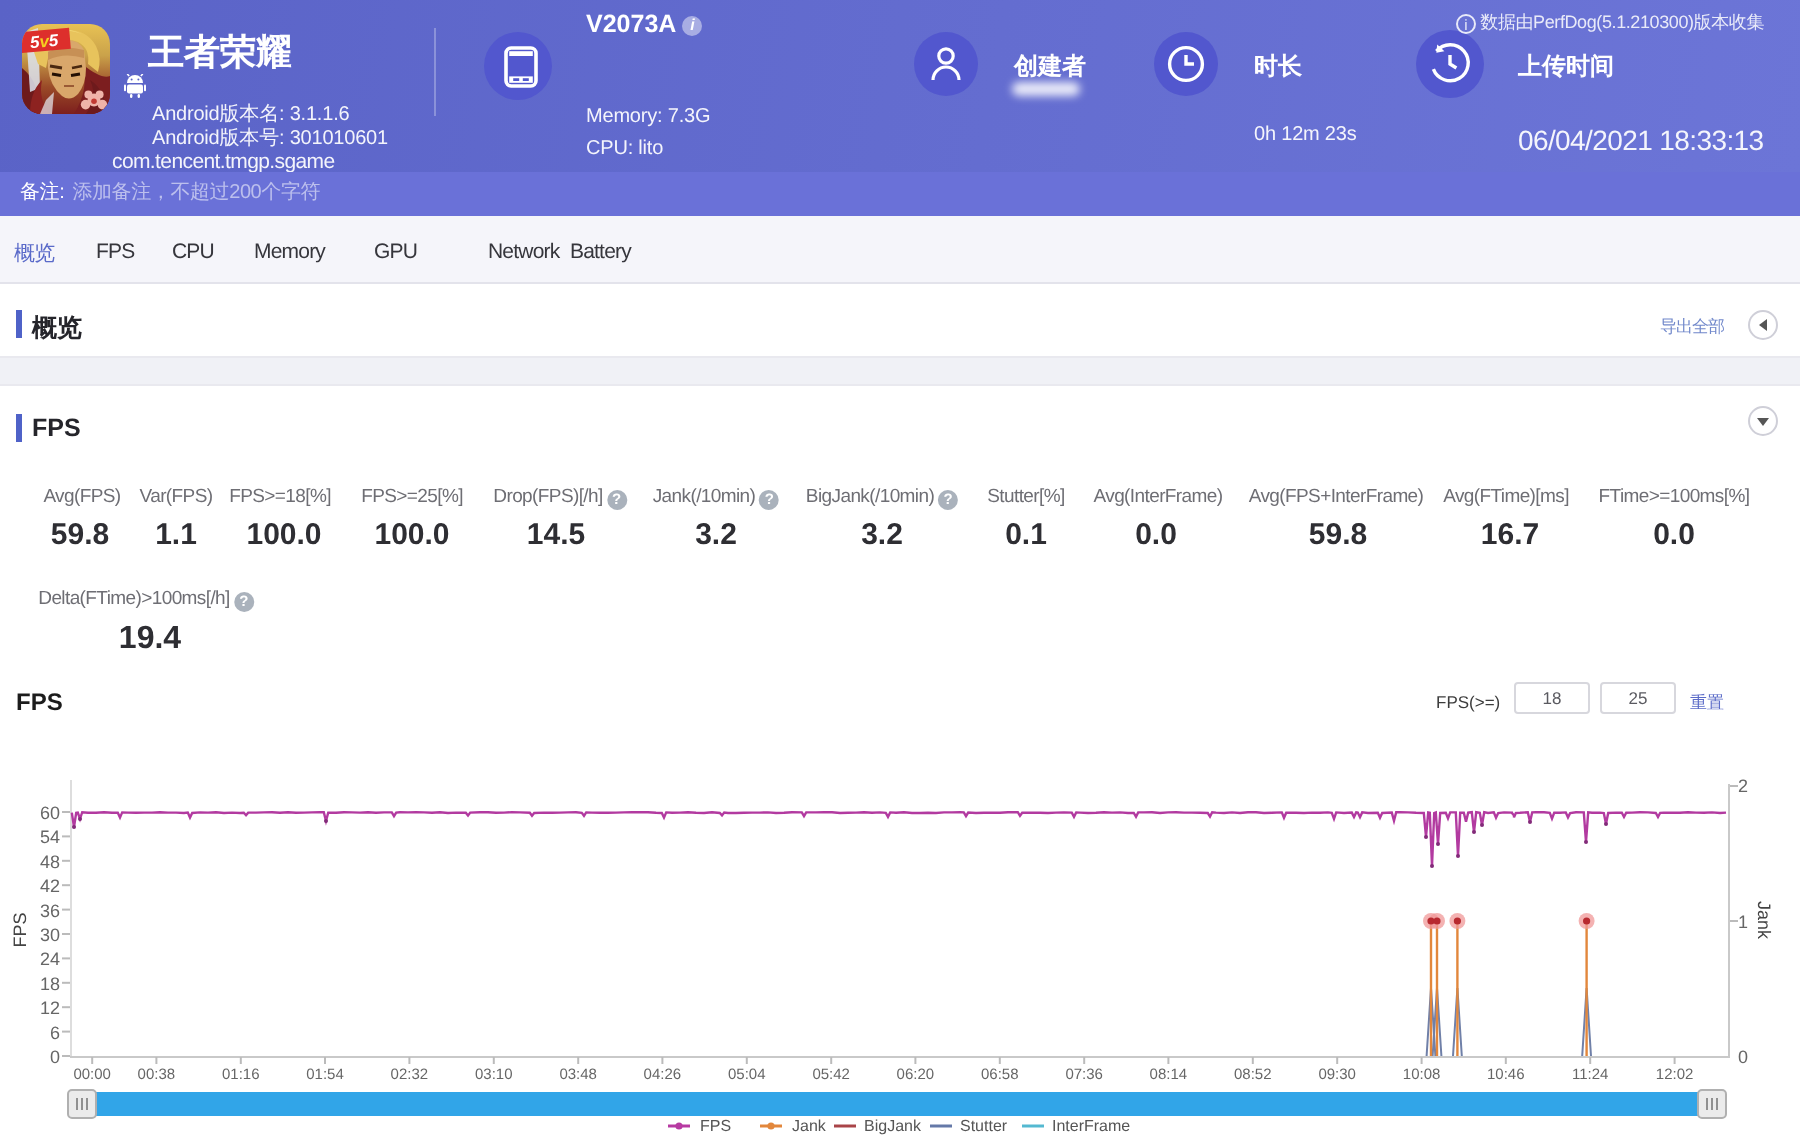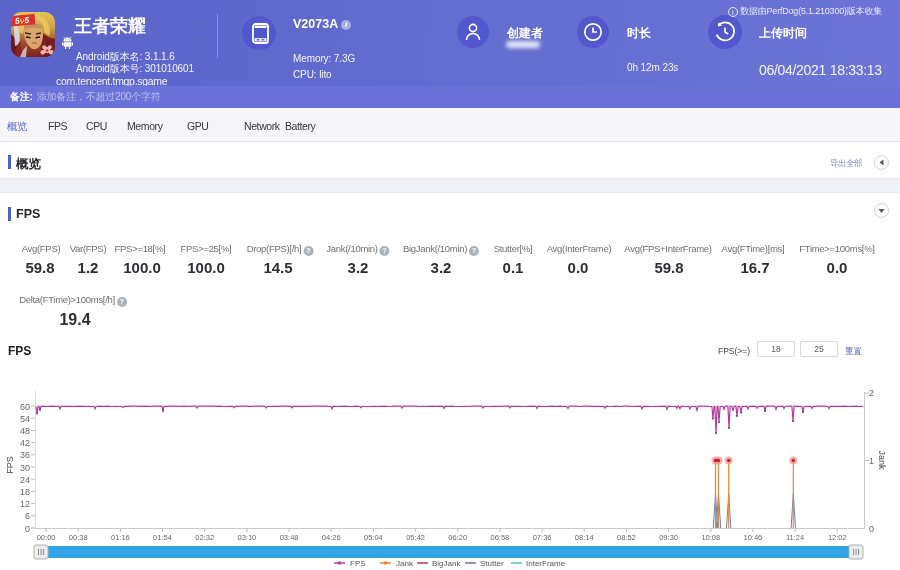--- a/index.html
+++ b/index.html
@@ -5,21 +5,21 @@
 * { margin:0; padding:0; box-sizing:border-box; }
 html,body { width:900px; height:570px; overflow:hidden; background:#fff;
   font-family:"Liberation Sans", sans-serif; }
 #page { position:relative; width:900px; height:570px; }
 .abs { position:absolute; }
 
 #hdr { left:0; top:0; width:900px; height:86px;
   background:linear-gradient(100deg,#5a63c7 0%,#646dd0 55%,#6c75d7 100%); }
 #note { left:0; top:86px; width:900px; height:22px; background:#6a71d8;
   font-size:10px; letter-spacing:-0.2px; line-height:22px; color:rgba(255,255,255,0.55); }
-#note b { color:#fff; font-weight:bold; margin:4px 4px 0 10px; }
+#note b { color:#fff; font-weight:normal; margin:4px 4px 0 10px; }
 .hicon { position:absolute; border-radius:50%; background:#5257ce; }
 .wt { color:#fff; }
 .wt2 { color:rgba(255,255,255,0.93); font-size:10px; letter-spacing:-0.1px;margin-top:16px; }
 
 #tabs { left:0; top:108px; width:900px; height:34px; background:#f5f5fa;
   border-bottom:1px solid #e3e3eb; font-size:10.5px; letter-spacing:-0.4px; color:#36363c; }
 #tabs span { position:absolute; top:12px; }
 
 .secbar { position:absolute; width:3px; height:14px; background:#4f62c8; }
 .sect { position:absolute; font-weight:bold; color:#25252b; }
@@ -102,21 +102,21 @@
   <div class="abs" style="left:217px;top:14px;width:1px;height:44px;background:rgba(255,255,255,0.28)"></div>
 
   <div class="hicon" style="left:242px;top:16px;width:34px;height:34px"></div>
   <svg class="abs" style="left:252px;top:23px" width="17" height="21" viewBox="0 0 17 21">
     <rect x="1" y="1" width="15" height="19" rx="2.6" fill="none" stroke="#fff" stroke-width="1.8"></rect>
     <rect x="2.6" y="2.6" width="11.8" height="2.4" fill="#fff"></rect>
     <rect x="2.6" y="15.2" width="11.8" height="3.2" fill="#fff"></rect>
     <rect x="4.6" y="16.1" width="3" height="1.4" fill="#5257ce"></rect>
     <rect x="9.4" y="16.1" width="3" height="1.4" fill="#5257ce"></rect>
   </svg>
-  <div class="abs wt" style="left:293px;top:17px;font-size:12.5px;font-weight:bold">V2073A <span style="display:inline-block;width:10px;height:10px;border-radius:50%;background:rgba(255,255,255,0.45);color:#fff;font-size:8px;line-height:10px;text-align:center;font-weight:bold;font-style:italic;vertical-align:1px">i</span></div>
+  <div class="abs wt" style="left:293px;top:5px;font-size:12.5px;font-weight:bold">V2073A <span style="display:inline-block;width:10px;height:10px;border-radius:50%;background:rgba(255,255,255,0.45);color:#fff;font-size:8px;line-height:10px;text-align:center;font-weight:bold;font-style:italic;vertical-align:1px">i</span></div>
   <div class="abs wt2" style="left:293px;top:37px">Memory: 7.3G</div>
   <div class="abs wt2" style="left:293px;top:53px">CPU: lito</div>
   <div class="abs wt2" style="left:293px;top:70px">GPU: Qualcomm Adreno (TM) 620</div>
 
   <div class="hicon" style="left:457px;top:16px;width:32px;height:32px"></div>
   <svg class="abs" style="left:464px;top:22px" width="18" height="20" viewBox="0 0 18 20">
     <circle cx="9" cy="6" r="3.6" fill="none" stroke="#fff" stroke-width="1.6"></circle>
     <path d="M2.5 18 a6.5 6.5 0 0 1 13 0" fill="none" stroke="#fff" stroke-width="1.6"></path>
   </svg>
   <div class="abs wt" style="left:507px;top:25px;font-size:12px;font-weight:bold">创建者</div>
@@ -178,21 +178,21 @@
   <div class="slab" style="left:206px;top:243px">FPS&gt;=25[%]</div>
   <div class="slab" style="left:280px;top:243px">Drop(FPS)[/h]<span class="q">?</span></div>
   <div class="slab" style="left:358px;top:243px">Jank(/10min)<span class="q">?</span></div>
   <div class="slab" style="left:441px;top:243px">BigJank(/10min)<span class="q">?</span></div>
   <div class="slab" style="left:513px;top:243px">Stutter[%]</div>
   <div class="slab" style="left:579px;top:243px">Avg(InterFrame)</div>
   <div class="slab" style="left:668px;top:243px">Avg(FPS+InterFrame)</div>
   <div class="slab" style="left:753px;top:243px">Avg(FTime)[ms]</div>
   <div class="slab" style="left:837px;top:243px">FTime&gt;=100ms[%]</div>
   <div class="sval" style="left:40px;top:259px">59.8</div>
-  <div class="sval" style="left:88px;top:259px">1.2</div>
+  <div class="sval" style="left:88px;top:259px">1.1</div>
   <div class="sval" style="left:142px;top:259px">100.0</div>
   <div class="sval" style="left:206px;top:259px">100.0</div>
   <div class="sval" style="left:278px;top:259px">14.5</div>
   <div class="sval" style="left:358px;top:259px">3.2</div>
   <div class="sval" style="left:441px;top:259px">3.2</div>
   <div class="sval" style="left:513px;top:259px">0.1</div>
   <div class="sval" style="left:578px;top:259px">0.0</div>
   <div class="sval" style="left:669px;top:259px">59.8</div>
   <div class="sval" style="left:755px;top:259px">16.7</div>
   <div class="sval" style="left:837px;top:259px">0.0</div>

